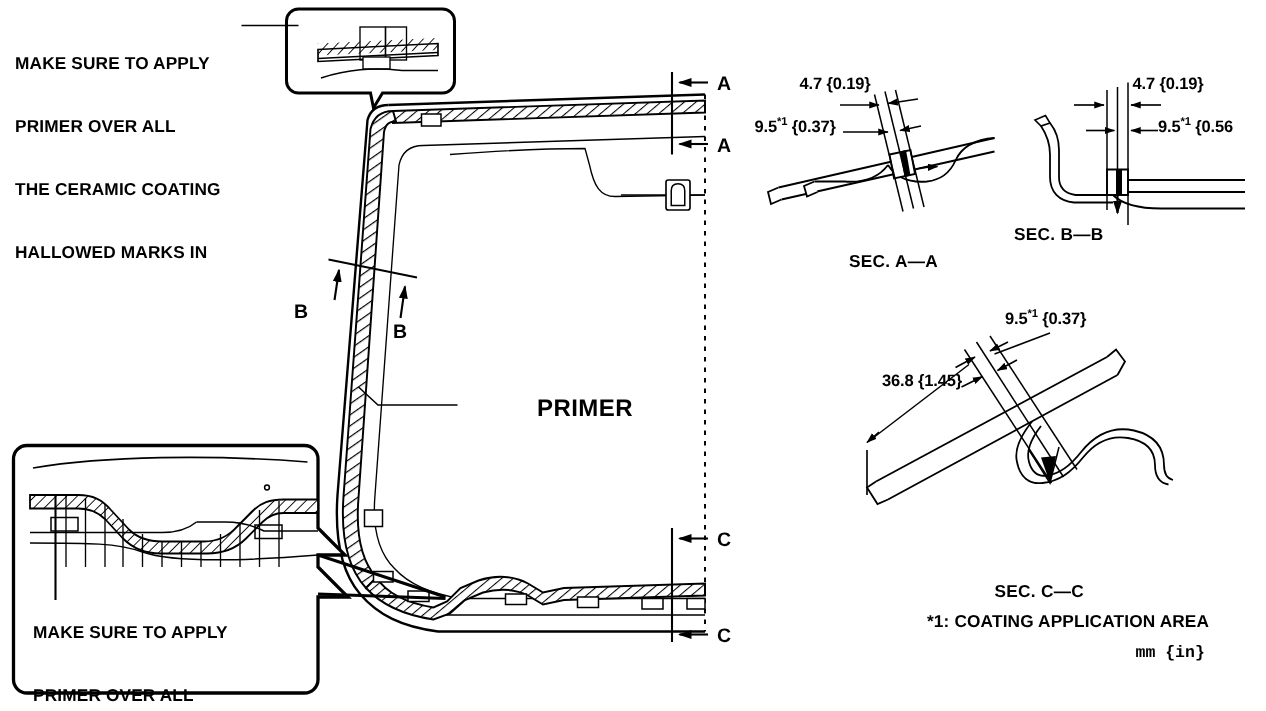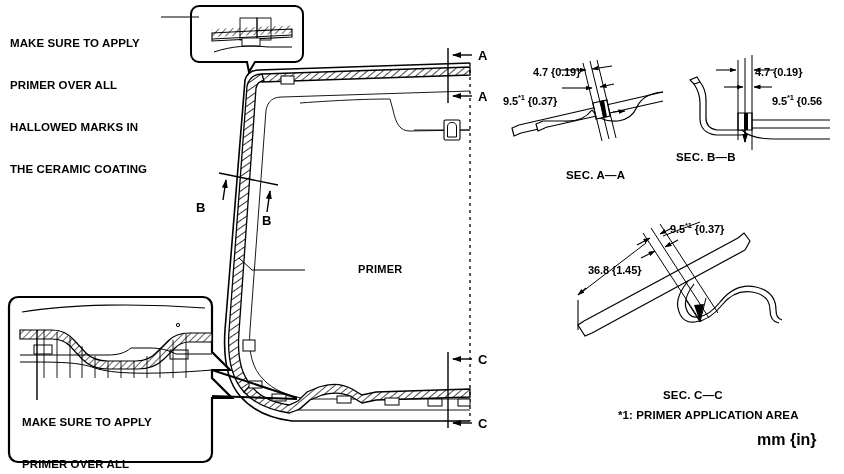--- a/index.html
+++ b/index.html
@@ -29,45 +29,45 @@
     white-space: pre;
     line-height: 1.22;
   }
   .note-block {
     font-size: 11.5px;
     letter-spacing: 0.1px;
   }
   .dim {
     font-size: 11px;
     letter-spacing: -0.1px;
-    margin-top: 16px;
   }
   .dim sup {
     font-size: 7.5px;
     vertical-align: super;
     line-height: 0;
   }
   .seclabel {
     font-size: 11.5px;
     letter-spacing: 0.2px;
   }
   .marker {
     font-size: 13px;
   }
   .primer-label {
-    font-size: 11px;
+    font-size: 16px;
     letter-spacing: 0.3px;
     padding-left: 48px;
   }
   .footnote {
     font-size: 11.5px;
     letter-spacing: 0.1px;
   }
   .units {
-    font-size: 16px;
+    font-size: 11px;
+    font-family: Liberation Mono, monospace;
   }
   svg { display: block; }
 </style>
 </head>
 <body>
 
 <div id="sheet">
 
   <svg width="844" height="474" viewBox="0 0 844 474" style="position:absolute;left:0;top:0;">
     <defs>
@@ -304,22 +304,22 @@
       <line x1="582" y1="292" x2="646" y2="246" stroke="#000" stroke-width="0"></line>
       <line x1="586" y1="288" x2="578" y2="295" stroke="#000" stroke-width="1.1" marker-end="url(#arrHeadSm)"></line>
       <line x1="582" y1="292" x2="646" y2="243" stroke="#000" stroke-width="1"></line>
       <line x1="578" y1="330" x2="648" y2="277" stroke="#000" stroke-width="0"></line>
     </g>
   </svg>
 
   <div class="txt note-block" style="left:10px; top:8px;">
     <div>MAKE SURE TO APPLY</div>
     <div>PRIMER OVER ALL</div>
+    <div>THE CERAMIC COATING</div>
     <div>HALLOWED MARKS IN</div>
-    <div>THE CERAMIC COATING</div>
   </div>
 
   <div class="txt note-block" style="left:22px; top:387px;">
     <div>MAKE SURE TO APPLY</div>
     <div>PRIMER OVER ALL</div>
     
     
   </div>
 
   <div class="txt marker" style="left:478px; top:48px;">A</div>
@@ -336,16 +336,16 @@
   <div class="txt seclabel" style="left:566px; top:168px;">SEC. A—A</div>
 
   <div class="txt dim" style="left:755px; top:50px;">4.7 {0.19}</div>
   <div class="txt dim" style="left:772px; top:79px;"><span>9.5</span><sup>*1</sup><span> {0.56</span></div>
   <div class="txt seclabel" style="left:676px; top:150px;">SEC. B—B</div>
 
   <div class="txt dim" style="left:670px; top:207px;"><span>9.5</span><sup>*1</sup><span> {0.37}</span></div>
   <div class="txt dim" style="left:588px; top:248px;">36.8 {1.45}</div>
   <div class="txt seclabel" style="left:663px; top:388px;">SEC. C—C</div>
 
-  <div class="txt footnote" style="left:618px; top:408px;">*1: PRIMER APPLICATION AREA</div>
+  <div class="txt footnote" style="left:618px; top:408px;">*1: COATING APPLICATION AREA</div>
   <div class="txt units" style="left:757px; top:430px;">mm {in}</div>
 
 </div>
 
 </body></html>

